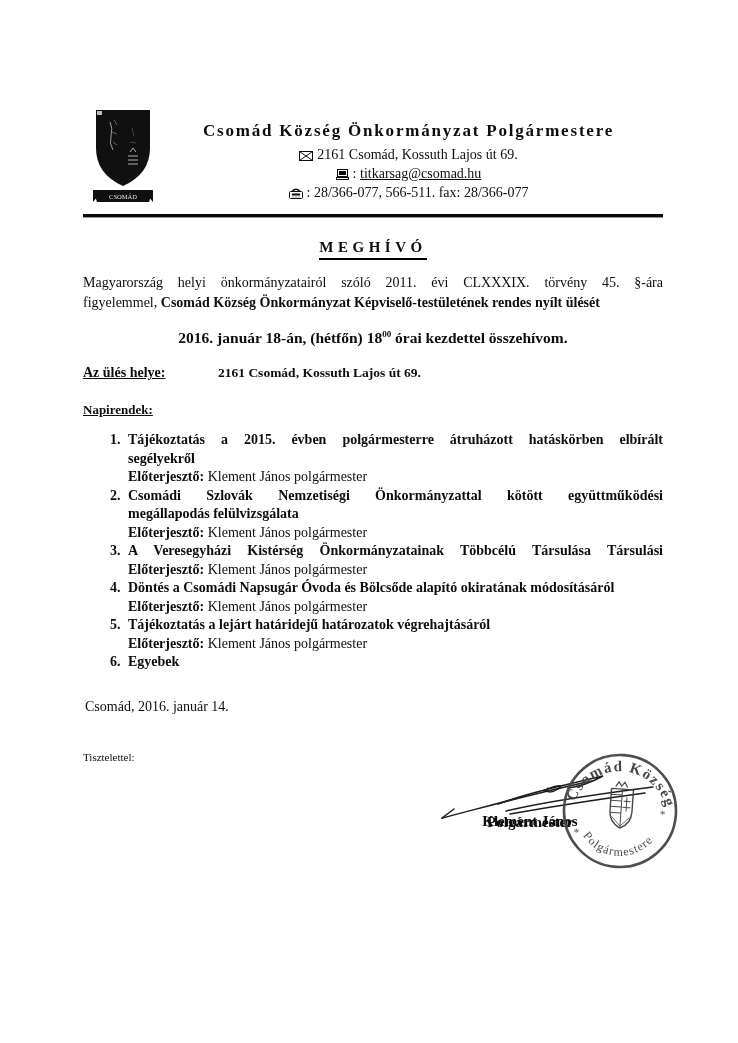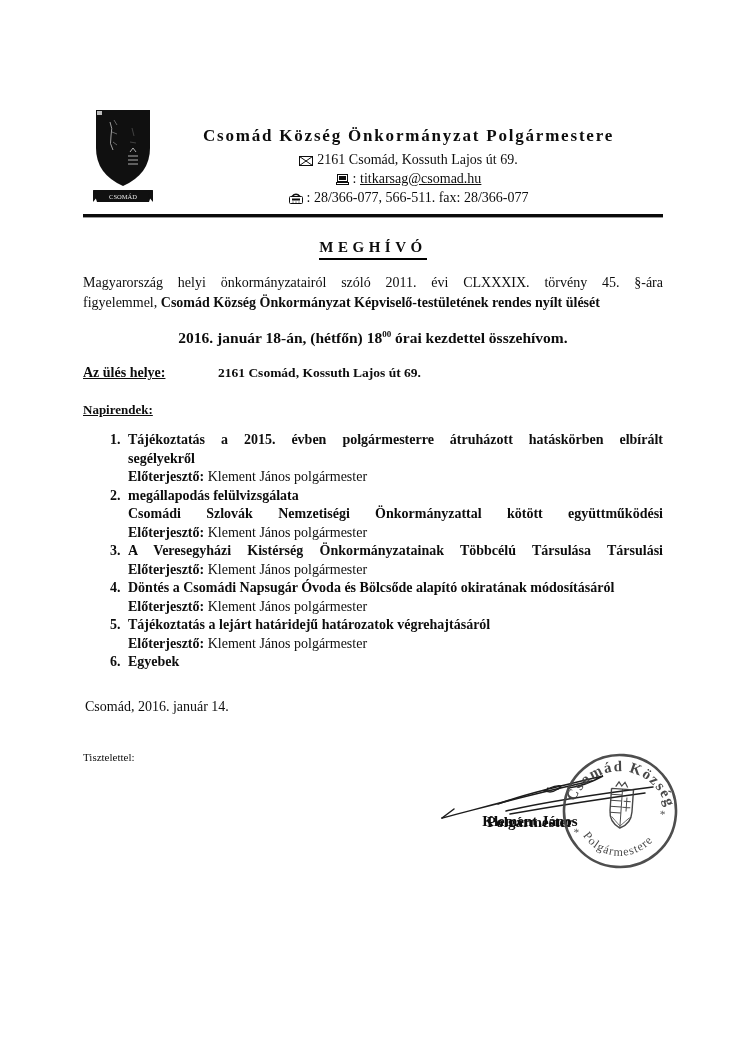--- a/index.html
+++ b/index.html
@@ -7,21 +7,21 @@
     position:relative;
     width:738px;height:1043px;
     background:#ffffff;
     font-family:"Liberation Serif","DejaVu Serif",serif;
     color:#0d0d0d;
     box-sizing:border-box;
     padding:0 75px 0 83px;
     overflow:hidden;
   }
   
-  .letterhead{display:flex;margin-top:108px;align-items:flex-end;}
+  .letterhead{display:flex;margin-top:108px;}
   .crest{flex:0 0 62px;margin-left:9px;}
   .letterhead-text{flex:1;text-align:center;}
   .org-title{
     font-size:17px;font-weight:bold;letter-spacing:1.8px;
     margin:13px 0 5px 0;
   }
   .addr-line{font-size:14px;line-height:17px;}
   .addr-icon{display:inline-block;vertical-align:-2px;margin-right:4px;}
   .email-link{text-decoration:underline;}
   .rule{
@@ -157,22 +157,22 @@
       <div class="agenda-body">
         <div class="agenda-title force-justify">Tájékoztatás a 2015. évben polgármesterre átruházott hatáskörben elbírált</div>
         <div class="agenda-title">segélyekről</div>
         <div><span class="presenter-label">Előterjesztő:</span> <span>Klement János polgármester</span></div>
       </div>
     </div>
 
     <div class="agenda-item">
       <span class="agenda-num">2.</span>
       <div class="agenda-body">
+        <div class="agenda-title force-justify">Csomádi Szlovák Nemzetiségi Önkormányzattal kötött együttműködési</div>
         <div class="agenda-title">megállapodás felülvizsgálata</div>
-        <div class="agenda-title force-justify">Csomádi Szlovák Nemzetiségi Önkormányzattal kötött együttműködési</div>
         <div><span class="presenter-label">Előterjesztő:</span> <span>Klement János polgármester</span></div>
       </div>
     </div>
 
     <div class="agenda-item">
       <span class="agenda-num">3.</span>
       <div class="agenda-body">
         <div class="agenda-title force-justify">A Veresegyházi Kistérség Önkormányzatainak Többcélú Társulása Társulási</div>
         <div><span class="presenter-label">Előterjesztő:</span> <span>Klement János polgármester</span></div>
       </div>

